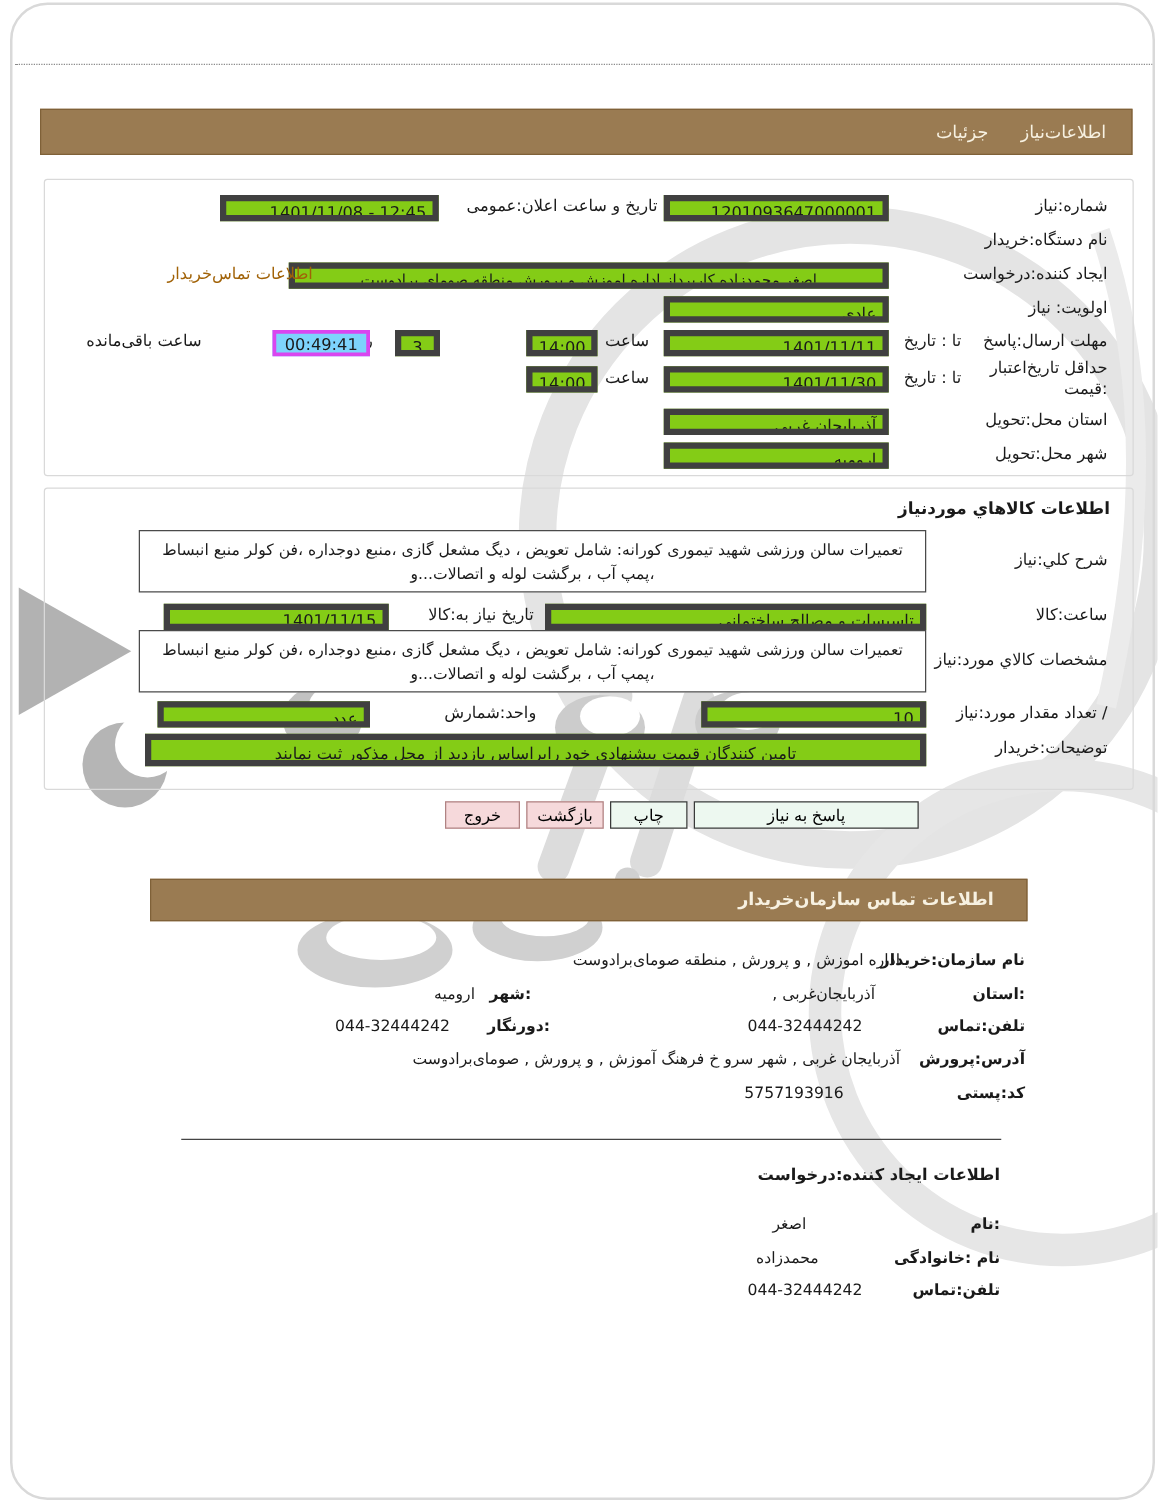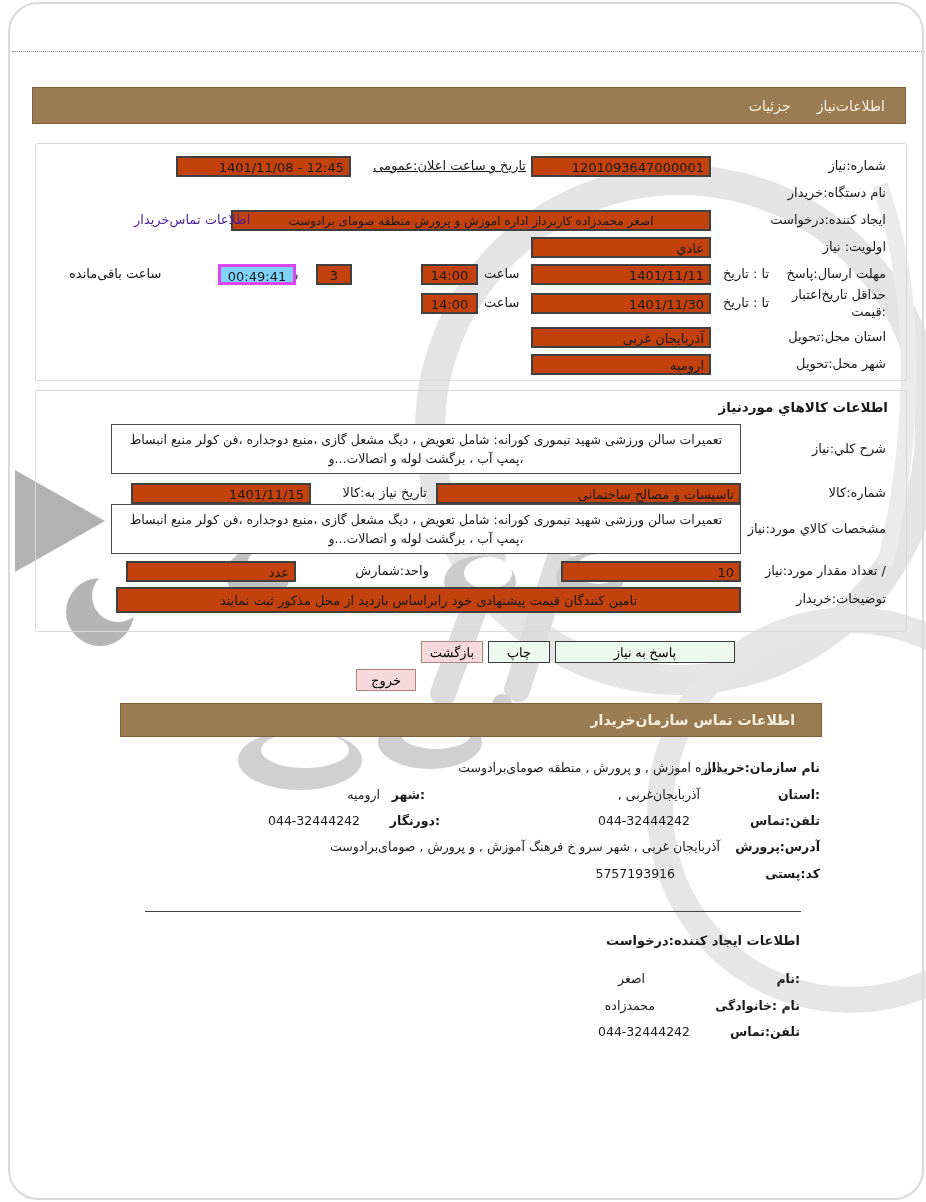--- a/index.html
+++ b/index.html
@@ -13,39 +13,39 @@
   .frame{position:absolute;top:2px;bottom:2px;left:8px;right:2px;
     border:2px solid #d9d9d9;border-radius:30px;pointer-events:none;z-index:4;}
   .dotted{position:absolute;top:51px;left:12px;width:910px;border-top:1px dotted #8a8a8a;z-index:2;}
   .wm{position:absolute;inset:0;z-index:1;pointer-events:none;}
   .bar{position:absolute;background:#9a7b52;border:1px solid #7f6138;color:#f7f1e1;
     display:flex;align-items:center;box-sizing:border-box;z-index:2;font-size:14px;}
   .bar .gap{display:inline-block;width:26px;}
   .panel{position:absolute;border:1px solid #d9d9d9;border-radius:3px;box-sizing:border-box;z-index:2;background:transparent;}
   .lbl{position:absolute;font-size:13px;white-space:nowrap;z-index:3;}
   .lbl2{white-space:normal;width:112px;text-align:right;line-height:1.3;}
-  .fld{position:absolute;background:#c2410c;border:2px solid #404040;height:21px;line-height:19px;
+  .fld{position:absolute;background:#84cc16;border:5px solid #404040;height:21px;line-height:19px;
     font-size:13px;padding:0 5px;box-sizing:border-box;text-align:right;z-index:3;overflow:hidden;}
   .ltr{direction:ltr;}
   .center{text-align:center;}
   .khaki{background:#7dd3fc;border:3px solid #d946ef;margin-left:32px;}
   .ta{position:absolute;background:#fff;border:1px solid #4a4a4a;box-sizing:border-box;z-index:3;
     display:flex;align-items:center;justify-content:center;text-align:center;
     font-size:12.5px;line-height:1.55;padding:2px 10px;}
-  .link{position:absolute;color:#4c1d95;font-size:13px;white-space:nowrap;z-index:3;cursor:pointer;}
+  .link{position:absolute;color:#a16207;font-size:13px;white-space:nowrap;z-index:3;cursor:pointer;}
   .btnrow{position:absolute;top:641px;right:191px;display:flex;gap:5px;direction:rtl;z-index:3;}
   .btn{border:1px solid #3a3a3a;height:22px;line-height:20px;font-size:13px;text-align:center;
     box-sizing:border-box;cursor:pointer;white-space:nowrap;}
   .btn.green{background:#edf8f0;}
   .btn.pink{background:#f6d9db;border-color:#b08383;}
   .b-respond{width:180px;}
   .b-attach{width:215px;}
   .b-print{width:62px;}
   .b-back{width:62px;}
-  .b-exit{width:60px;margin-top:28px;}
+  .b-exit{width:60px;}
   .c-lbl{position:absolute;font-size:12.5px;font-weight:bold;white-space:nowrap;z-index:3;}
   .c-val{position:absolute;font-size:12.5px;white-space:nowrap;z-index:3;}
   .hr{position:absolute;top:911px;left:145px;width:656px;border-top:1px solid #444;z-index:3;}
   .title{position:absolute;font-weight:bold;font-size:13.5px;white-space:nowrap;z-index:3;}
 </style>
 </head>
 <body>
 
 <svg class="wm" width="926" height="1202" viewBox="0 0 926 1202" xmlns="http://www.w3.org/2000/svg">
   <circle cx="680" cy="430" r="250" fill="none" stroke="#e4e4e4" stroke-width="30"></circle>
@@ -75,21 +75,21 @@
 <div class="bar" style="top:87px;left:32px;width:874px;height:37px;padding:0 20px;">
   <span>اطلاعات‌نیاز</span>
   <span class="gap"></span>
   <span>جزئیات</span>
 </div>
 
 <div class="panel" style="top:143px;left:35px;width:872px;height:238px;">
 
   <span class="lbl" style="top:14px;right:20px;">شماره:نیاز</span>
   <div class="fld ltr" style="top:12px;left:495px;width:180px;">1201093647000001</div>
-  <span class="lbl" style="top:14px;right:380px;text-decoration:underline;">تاریخ و ساعت اعلان:عمومی</span>
+  <span class="lbl" style="top:14px;right:380px;">تاریخ و ساعت اعلان:عمومی</span>
   <div class="fld ltr" style="top:12px;left:140px;width:175px;">1401/11/08 - 12:45</div>
 
   <span class="lbl" style="top:41px;right:20px;">نام دستگاه:خریدار</span>
 
   <span class="lbl" style="top:68px;right:20px;">ایجاد کننده:درخواست</span>
   <div class="fld center" style="top:66px;left:195px;width:480px;font-size:12px;">اصغر محمدزاده کاربرداز اداره اموزش و پرورش منطقه صومای برادوست</div>
   <span class="link" style="top:68px;left:98px;">اطلاعات تماس‌خریدار</span>
 
   <span class="lbl" style="top:95px;right:20px;">اولویت: نیاز</span>
   <div class="fld" style="top:93px;left:495px;width:180px;">عادي</div>
@@ -117,21 +117,21 @@
   <div class="fld" style="top:210px;left:495px;width:180px;">ارومیه</div>
 </div>
 
 <div class="panel" style="top:390px;left:35px;width:872px;height:242px;">
 
   <span class="title" style="top:8px;right:18px;">اطلاعات کالاهاي موردنیاز</span>
 
   <span class="lbl" style="top:50px;right:20px;">شرح کلي:نیاز</span>
   <div class="ta" style="top:33px;left:75px;width:630px;height:50px;">تعمیرات سالن ورزشی شهید تیموری کورانه: شامل تعویض ، دیگ مشعل گازی ،منبع دوجداره ،فن کولر منبع انبساط ،پمپ آب ، برگشت لوله و اتصالات...و</div>
 
-  <span class="lbl" style="top:94px;right:20px;">شماره:کالا</span>
+  <span class="lbl" style="top:94px;right:20px;">ساعت:کالا</span>
   <div class="fld" style="top:92px;left:400px;width:305px;">تاسیسات و مصالح ساختمانی</div>
   <span class="lbl" style="top:94px;right:479px;">تاریخ نیاز به:کالا</span>
   <div class="fld ltr" style="top:92px;left:95px;width:180px;">1401/11/15</div>
 
   <span class="lbl" style="top:130px;right:20px;">مشخصات کالاي مورد:نیاز</span>
   <div class="ta" style="top:113px;left:75px;width:630px;height:50px;">تعمیرات سالن ورزشی شهید تیموری کورانه: شامل تعویض ، دیگ مشعل گازی ،منبع دوجداره ،فن کولر منبع انبساط ،پمپ آب ، برگشت لوله و اتصالات...و</div>
 
   <span class="lbl" style="top:172px;right:20px;">/ تعداد مقدار مورد:نیاز</span>
   <div class="fld ltr" style="top:170px;left:525px;width:180px;">10</div>
   <span class="lbl" style="top:172px;right:477px;">واحد:شمارش</span>

